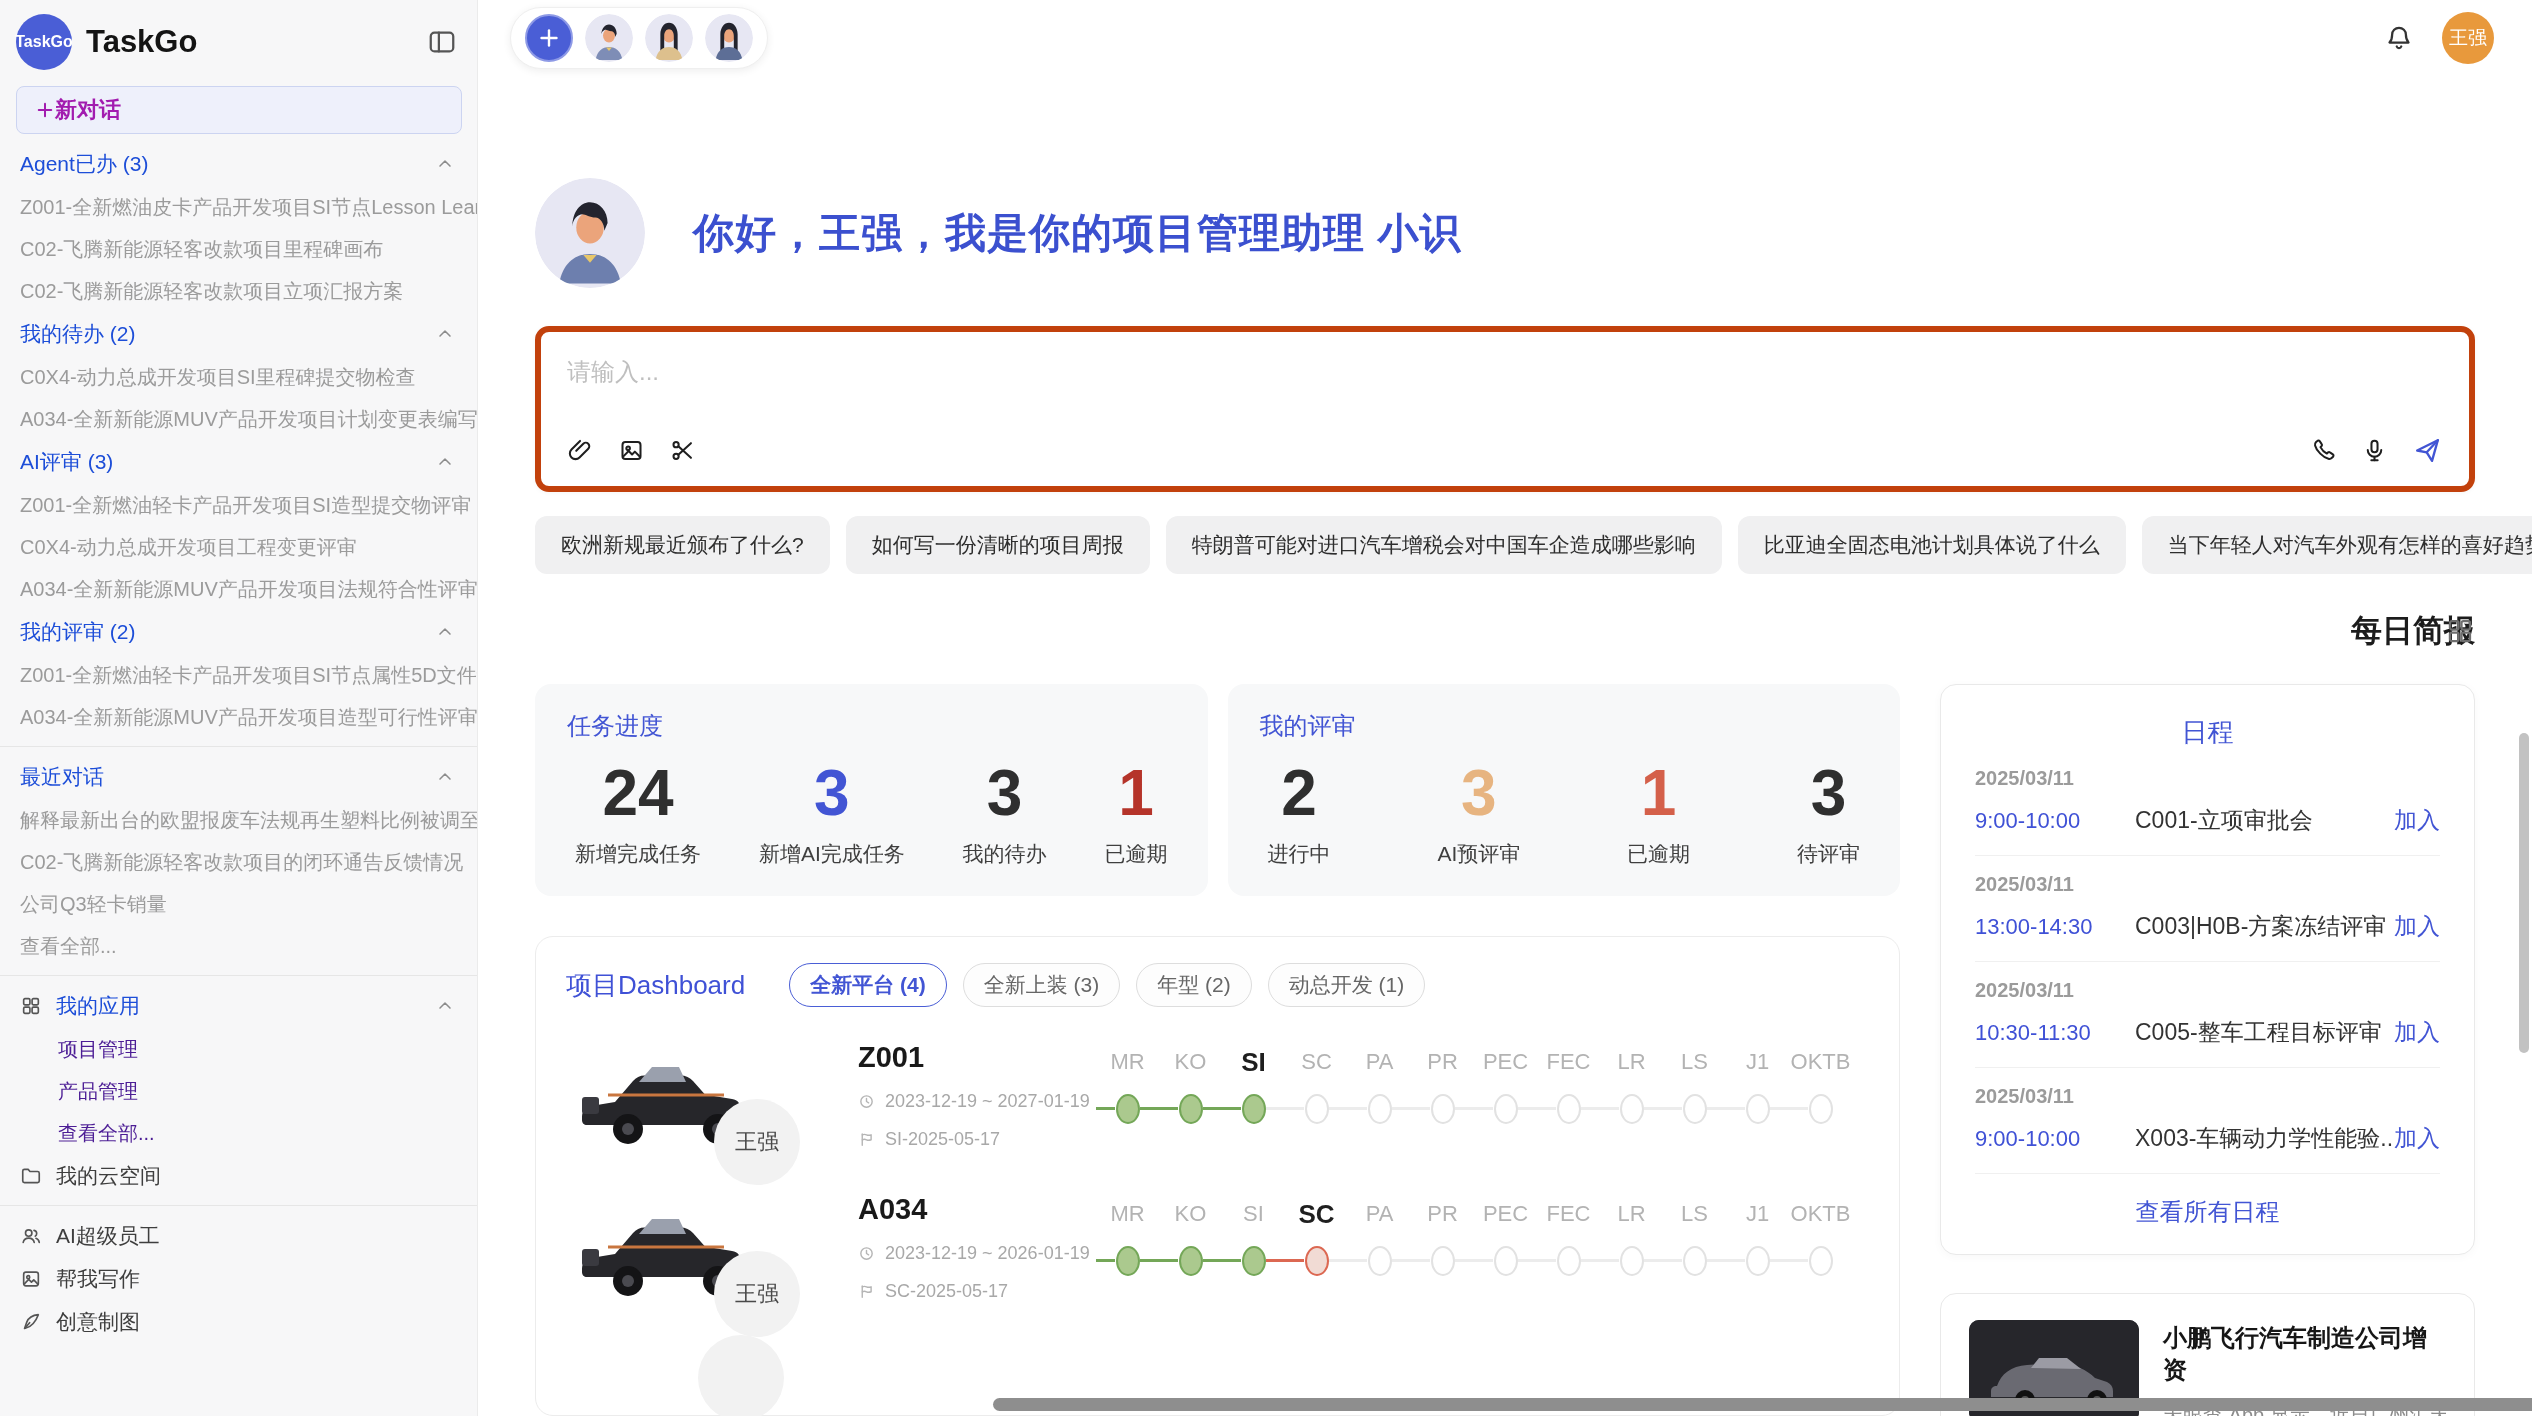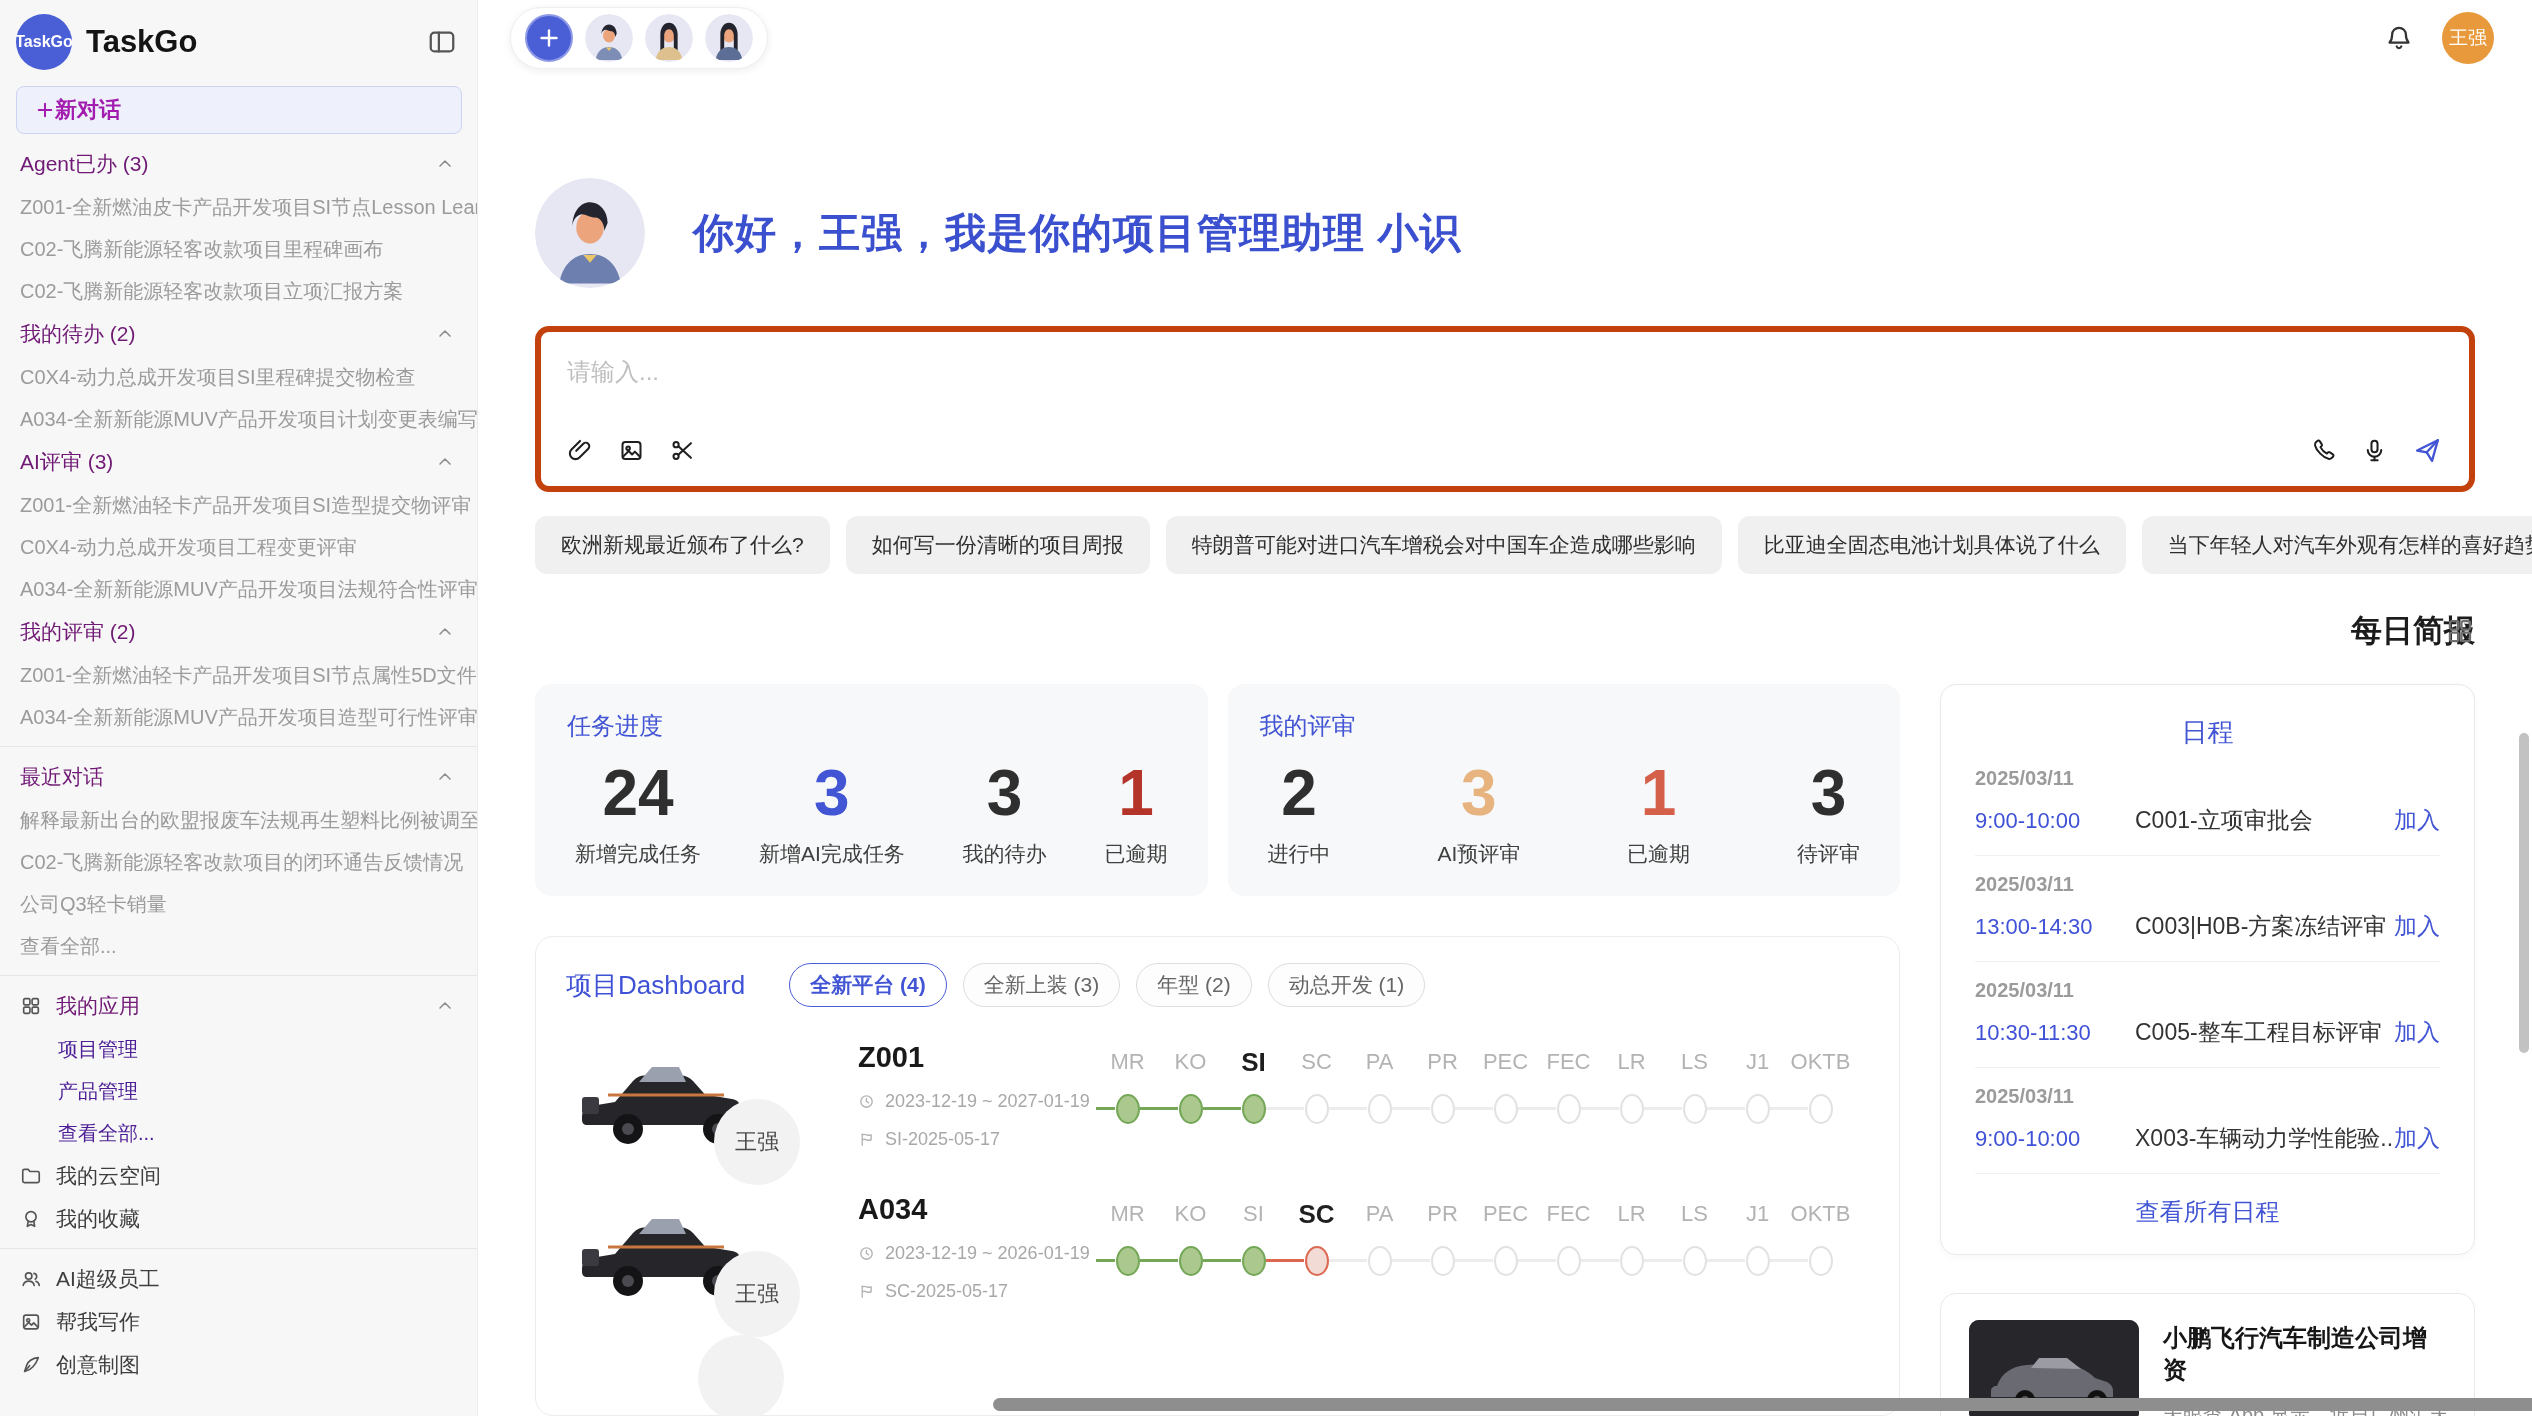--- a/index.html
+++ b/index.html
@@ -13,21 +13,21 @@
 .logo { width:56px; height:56px; border-radius:50%; background:#4a5ed6; color:#fff;
   display:flex; align-items:center; justify-content:center;
   font-size:16px; font-weight:700; line-height:1.1; flex:none; }
 .app-title { font-size:31px; font-weight:700; color:#141414; margin-left:14px; flex:1; }
 .panel-btn { width:30px; height:30px; color:#555; cursor:pointer; }
 .new-chat { margin:8px 16px 8px; width:446px; height:48px; border-radius:8px;
   background:#eef0fb; border:1px solid #ccd4f1; color:#a21caf; font-size:22px; font-weight:600;
   display:flex; align-items:center; padding:0 18px; cursor:pointer; }
 .new-chat .ico { width:20px; height:20px; }
 .group-header { display:flex; align-items:center; height:44px; padding:0 22px 0 20px; }
-.group-title { font-size:21px; color:#701a75; flex:1; }
+.group-title { font-size:21px; color:#1d4ed8; flex:1; }
 .chev { width:20px; height:20px; color:#8c8c8c; }
 .nav-item { height:42px; line-height:42px; padding:0 20px; font-size:20px; color:#9b9b9b;
   white-space:nowrap; overflow:hidden; cursor:pointer; }
 .divider { height:1px; background:#e6e6e6; margin:8px 0; }
 .apps-icon { width:22px; height:22px; color:#555; margin-right:14px; }
 .sub-item { height:42px; line-height:42px; padding:0 20px 0 58px; font-size:20px; color:#4c1d95; cursor:pointer; }
 .link-row { display:flex; align-items:center; height:43px; padding:0 20px; font-size:21px; color:#3e3e3e; cursor:pointer; }
 .link-row .ico { width:22px; height:22px; color:#555; margin-right:14px; }
 
 
@@ -242,29 +242,20 @@
         <div class="sub-item">查看全部...</div>
       </div>
     <div id="quick-links">
         <div class="link-row">
           <span class="ico">
             <svg viewBox="0 0 24 24" fill="none" stroke="currentColor" stroke-width="1.8" stroke-linecap="round" stroke-linejoin="round">
               <path d="M3 8V6.6c0-1 .8-1.8 1.8-1.8h4.1l2 2.3h8.3c1 0 1.8.8 1.8 1.8v8.5c0 1-.8 1.8-1.8 1.8H4.8c-1 0-1.8-.8-1.8-1.8z"></path>
             </svg>
           </span>
           <span>我的云空间</span>
-        </div>
-        <div class="link-row">
-          <span class="ico">
-            <svg viewBox="0 0 24 24" fill="none" stroke="currentColor" stroke-width="1.8" stroke-linecap="round" stroke-linejoin="round">
-              <circle cx="12" cy="9.5" r="5.6"></circle>
-              <path d="M9 14.3 8 20l4-2 4 2-1-5.7"></path>
-            </svg>
-          </span>
-          <span>我的收藏</span>
         </div>
       </div>
     <div class="divider"></div>
     <div id="footer-links">
         <div class="link-row">
           <span class="ico">
             <svg viewBox="0 0 24 24" fill="none" stroke="currentColor" stroke-width="1.8" stroke-linecap="round" stroke-linejoin="round">
               <circle cx="9.5" cy="8.8" r="3.5"></circle>
               <path d="M3.5 19c.6-3 3-4.7 6-4.7s5.4 1.7 6 4.7"></path>
               <path d="M15.3 5.8c1.6.3 2.9 1.7 2.9 3.4 0 1.2-.6 2.3-1.5 3"></path>

